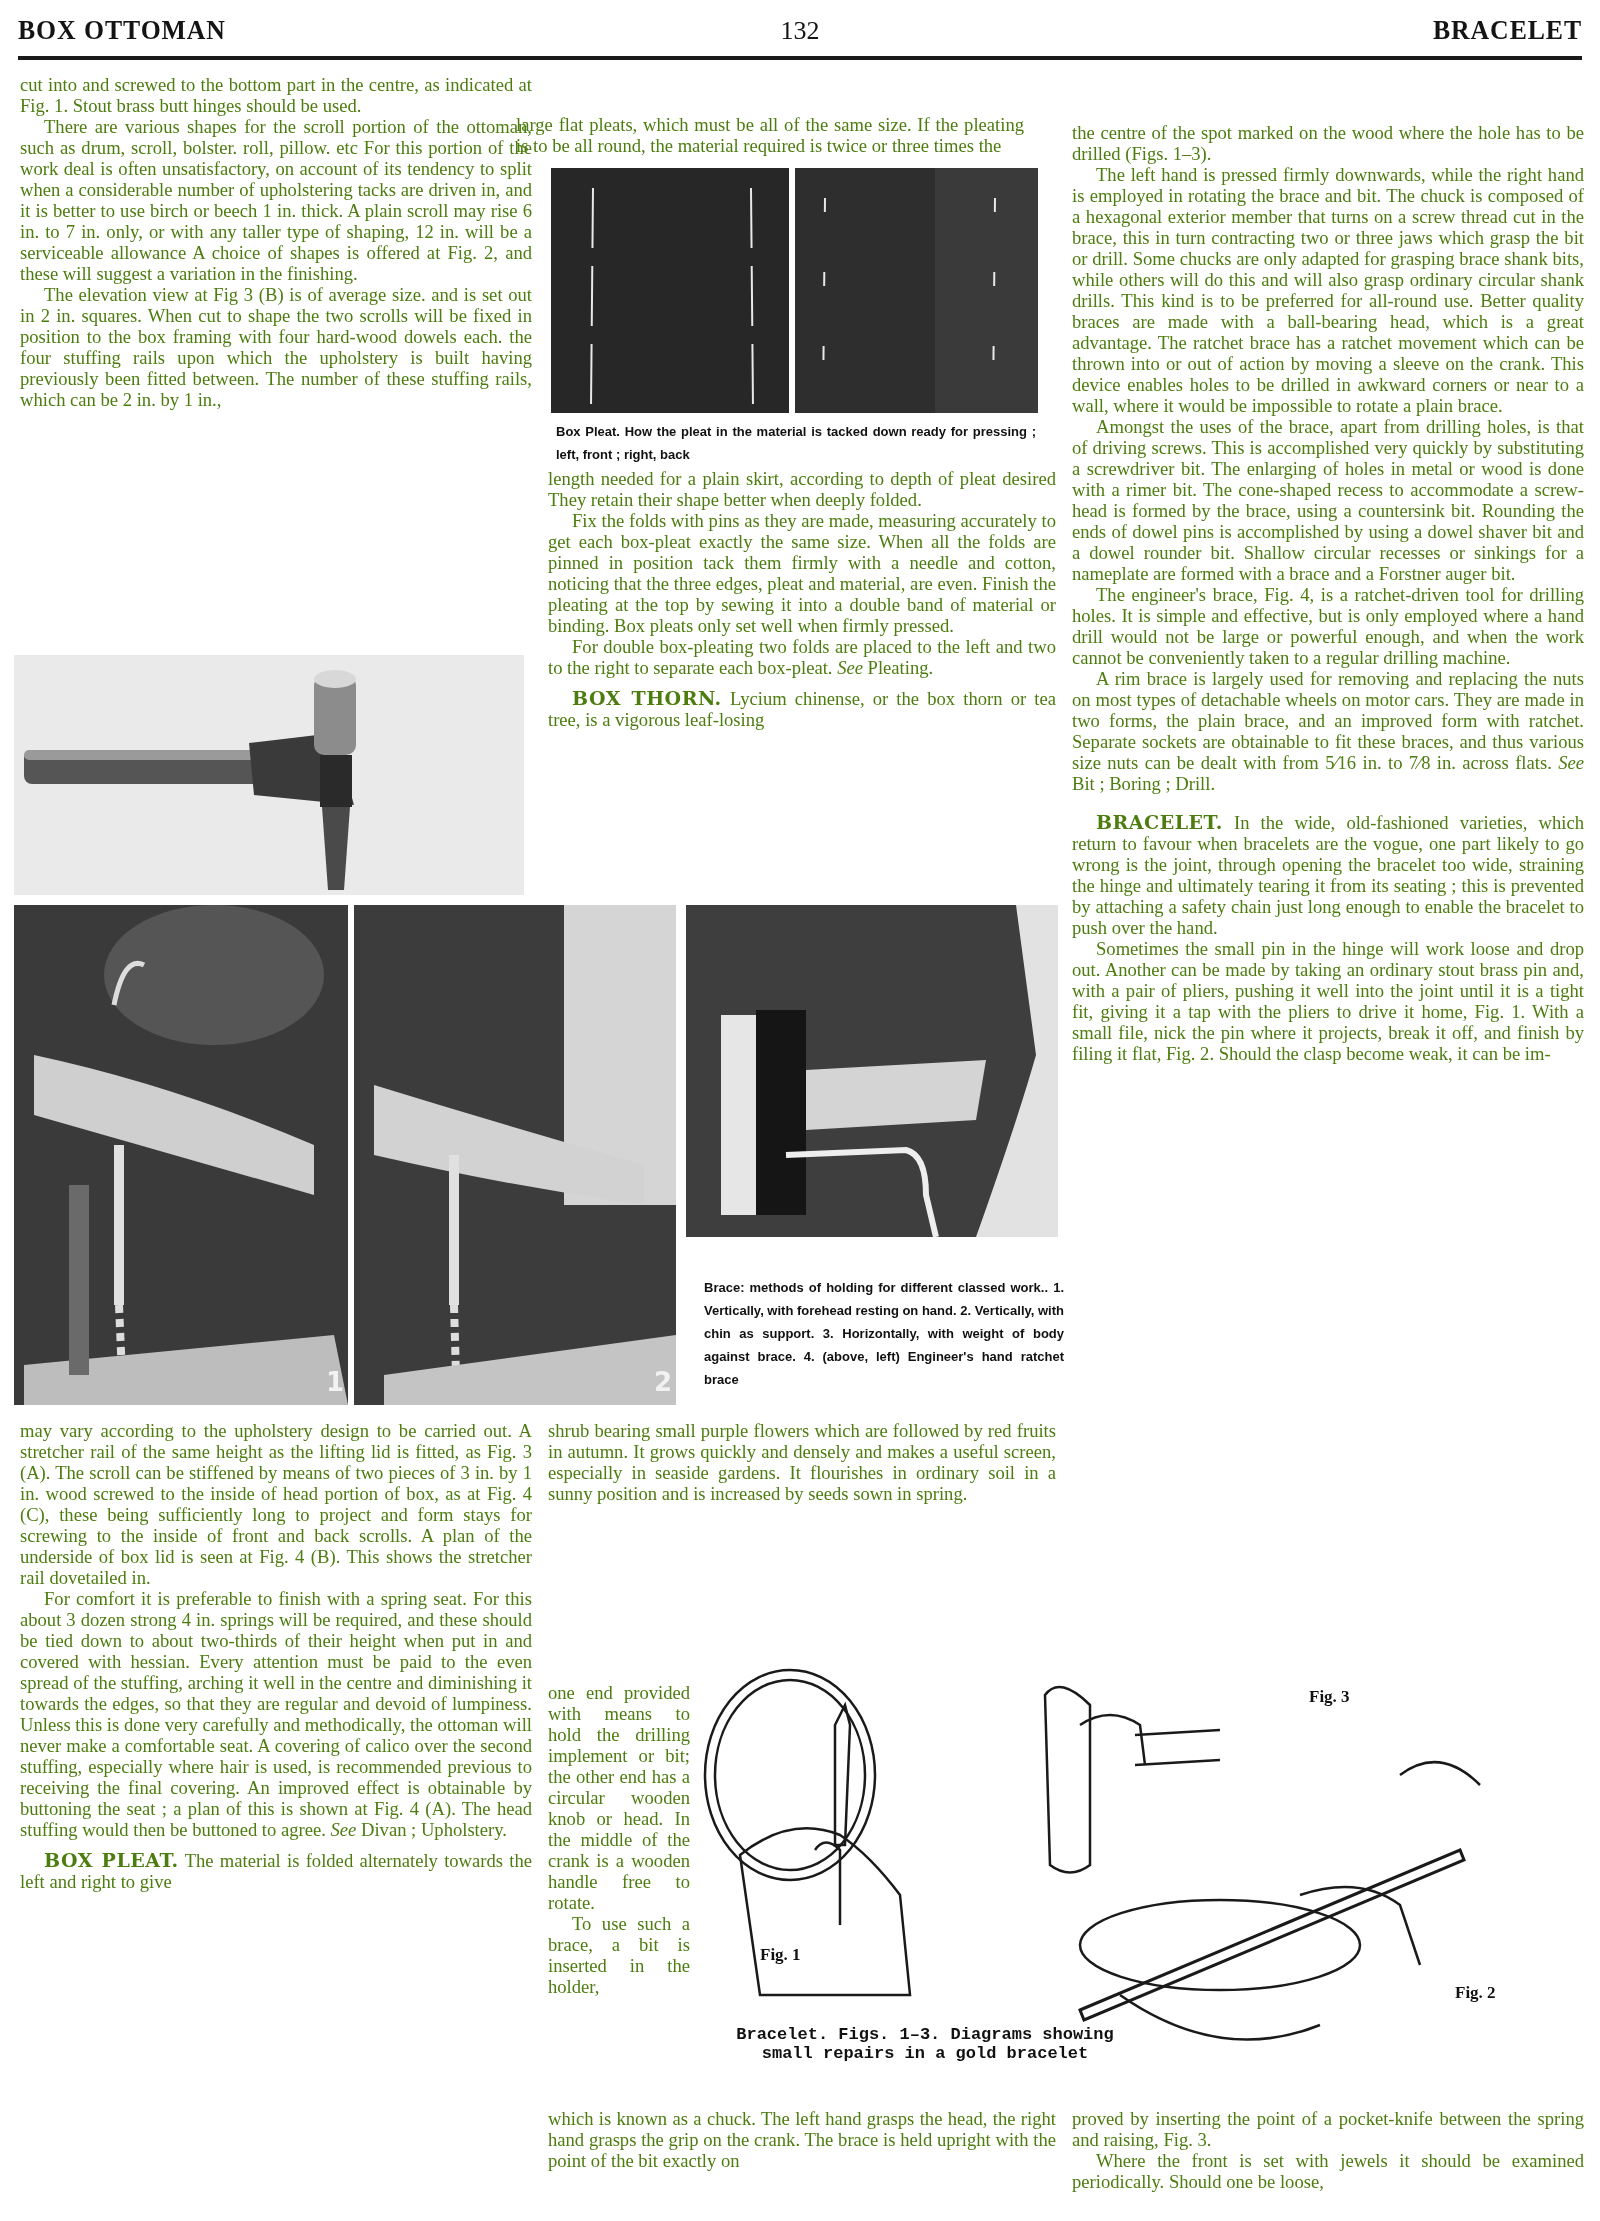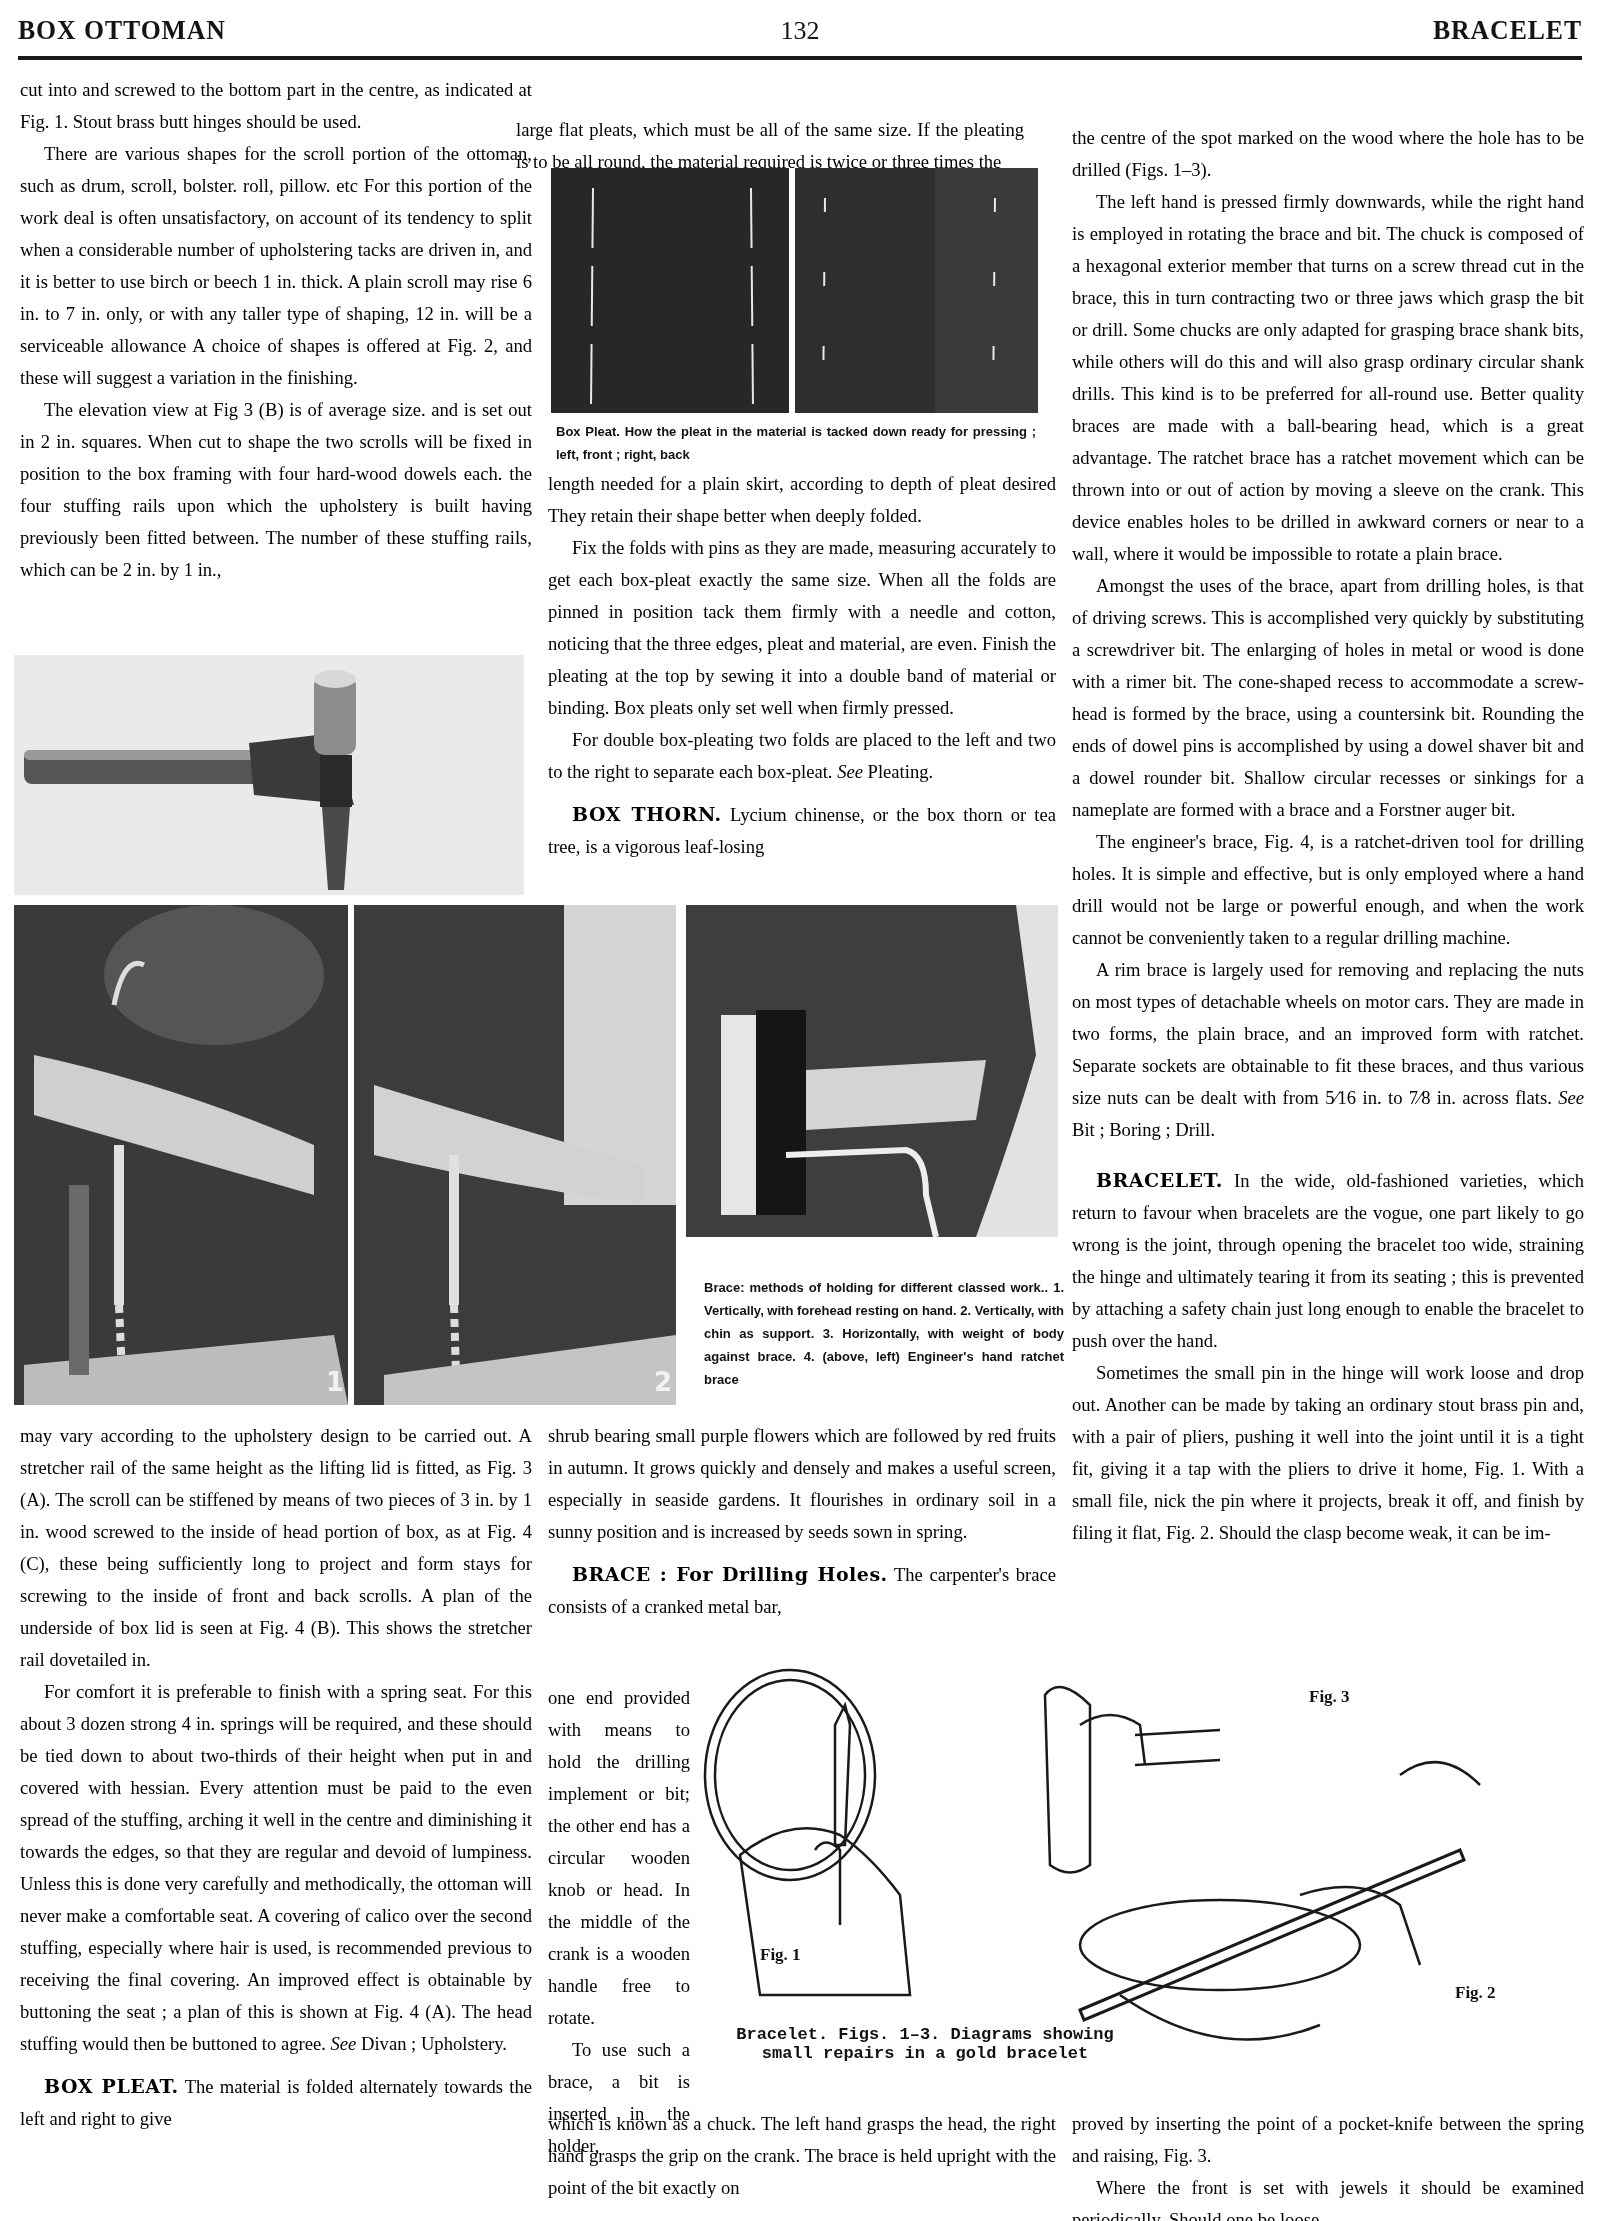--- a/index.html
+++ b/index.html
@@ -6,22 +6,22 @@
   body { width: 1600px; height: 2221px; position: relative; overflow: hidden; color: #141414;
          font-family: "DejaVu Serif", "Liberation Serif", serif; }
   .header { position: absolute; left: 18px; right: 18px; top: 12px; height: 44px; }
   .hdr-left, .hdr-right { position: absolute; top: 2px; font-family: "Liberation Serif", serif; font-weight: bold;
          font-size: 28px; letter-spacing: 1px; transform: scaleX(0.92); }
   .hdr-left { left: 0; transform-origin: left; }
   .hdr-right { right: 0; transform-origin: right; }
   .hdr-page { position: absolute; left: 50%; top: 4px; transform: translateX(-50%); font-family: "Liberation Serif", serif; font-size: 26px; }
   .rule { position: absolute; left: 18px; right: 18px; top: 56px; height: 4px; background: #1a1a1a; }
 
-  .col { position: absolute; font-family: "Liberation Serif", serif; font-size: 18.6px; line-height: 32px;
-         text-align: justify; color: #000000; }
+  .col { position: absolute; font-family: "Liberation Serif", serif; font-size: 18.6px; line-height: 21px;
+         text-align: justify; color: #4d7c0f; }
   .col p { margin: 0; text-indent: 24px; }
   .col p.noind { text-indent: 0; }
   .hw { font-family: "DejaVu Serif", serif; font-weight: bold; font-size: 19px; letter-spacing: 0.5px; }
   .it { font-style: italic; }
   .gap { margin-top: 10px !important; }
 
   .photo { position: absolute; background: #2b2b2b; overflow: hidden; }
   .caption { position: absolute; font-family: Liberation Sans, sans-serif; font-weight: bold; font-size: 13px;
          line-height: 23px; color: #111; text-align: justify; }
   .fig-label { position: absolute; font-family: "Liberation Serif", serif; font-weight: bold; font-size: 17px; color: #111; }
@@ -132,21 +132,20 @@
 </div>
 
 <div class="col" style="left:20px; top:1420px; width:512px;">
   <p class="noind">may vary according to the upholstery design to be carried out. A stretcher rail of the same height as the lifting lid is fitted, as Fig. 3 (A). The scroll can be stiffened by means of two pieces of 3 in. by 1 in. wood screwed to the inside of head portion of box, as at Fig. 4 (C), these being sufficiently long to project and form stays for screwing to the inside of front and back scrolls. A plan of the underside of box lid is seen at Fig. 4 (B). This shows the stretcher rail dovetailed in.</p>
   <p><span>For comfort it is preferable to finish with a spring seat. For this about 3 dozen strong 4 in. springs will be required, and these should be tied down to about two-thirds of their height when put in and covered with hessian. Every attention must be paid to the even spread of the stuffing, arching it well in the centre and diminishing it towards the edges, so that they are regular and devoid of lumpiness. Unless this is done very carefully and methodically, the ottoman will never make a comfortable seat. A covering of calico over the second stuffing, especially where hair is used, is recommended previous to receiving the final covering. An improved effect is obtainable by buttoning the seat ; a plan of this is shown at Fig. 4 (A). The head stuffing would then be buttoned to agree.</span> <span class="it">See</span> <span>Divan ; Upholstery.</span></p>
   <p class="gap"><span class="hw">BOX PLEAT.</span> <span>The material is folded alternately towards the left and right to give</span></p>
 </div>
 
 <div class="col" style="left:548px; top:1420px; width:508px;">
   <p class="noind">shrub bearing small purple flowers which are followed by red fruits in autumn. It grows quickly and densely and makes a useful screen, especially in seaside gardens. It flourishes in ordinary soil in a sunny position and is increased by seeds sown in spring.</p>
-  <p class="gap"><span class="hw">BRACE : For Drilling Holes.</span> <span>The carpenter's brace consists of a cranked metal bar,</span></p>
 </div>
 <div class="col" style="left:548px; top:1682px; width:142px;">
   <p class="noind">one end provided with means to hold the drilling implement or bit; the other end has a circular wooden knob or head. In the middle of the crank is a wooden handle free to rotate.</p>
   <p>To use such a brace, a bit is inserted in the holder,</p>
 </div>
 <div class="col" style="left:548px; top:2108px; width:508px;">
   <p class="noind">which is known as a chuck. The left hand grasps the head, the right hand grasps the grip on the crank. The brace is held upright with the point of the bit exactly on</p>
 </div>
 
 <div style="position:absolute; left:700px; top:1665px; width:900px; height:410px;">

